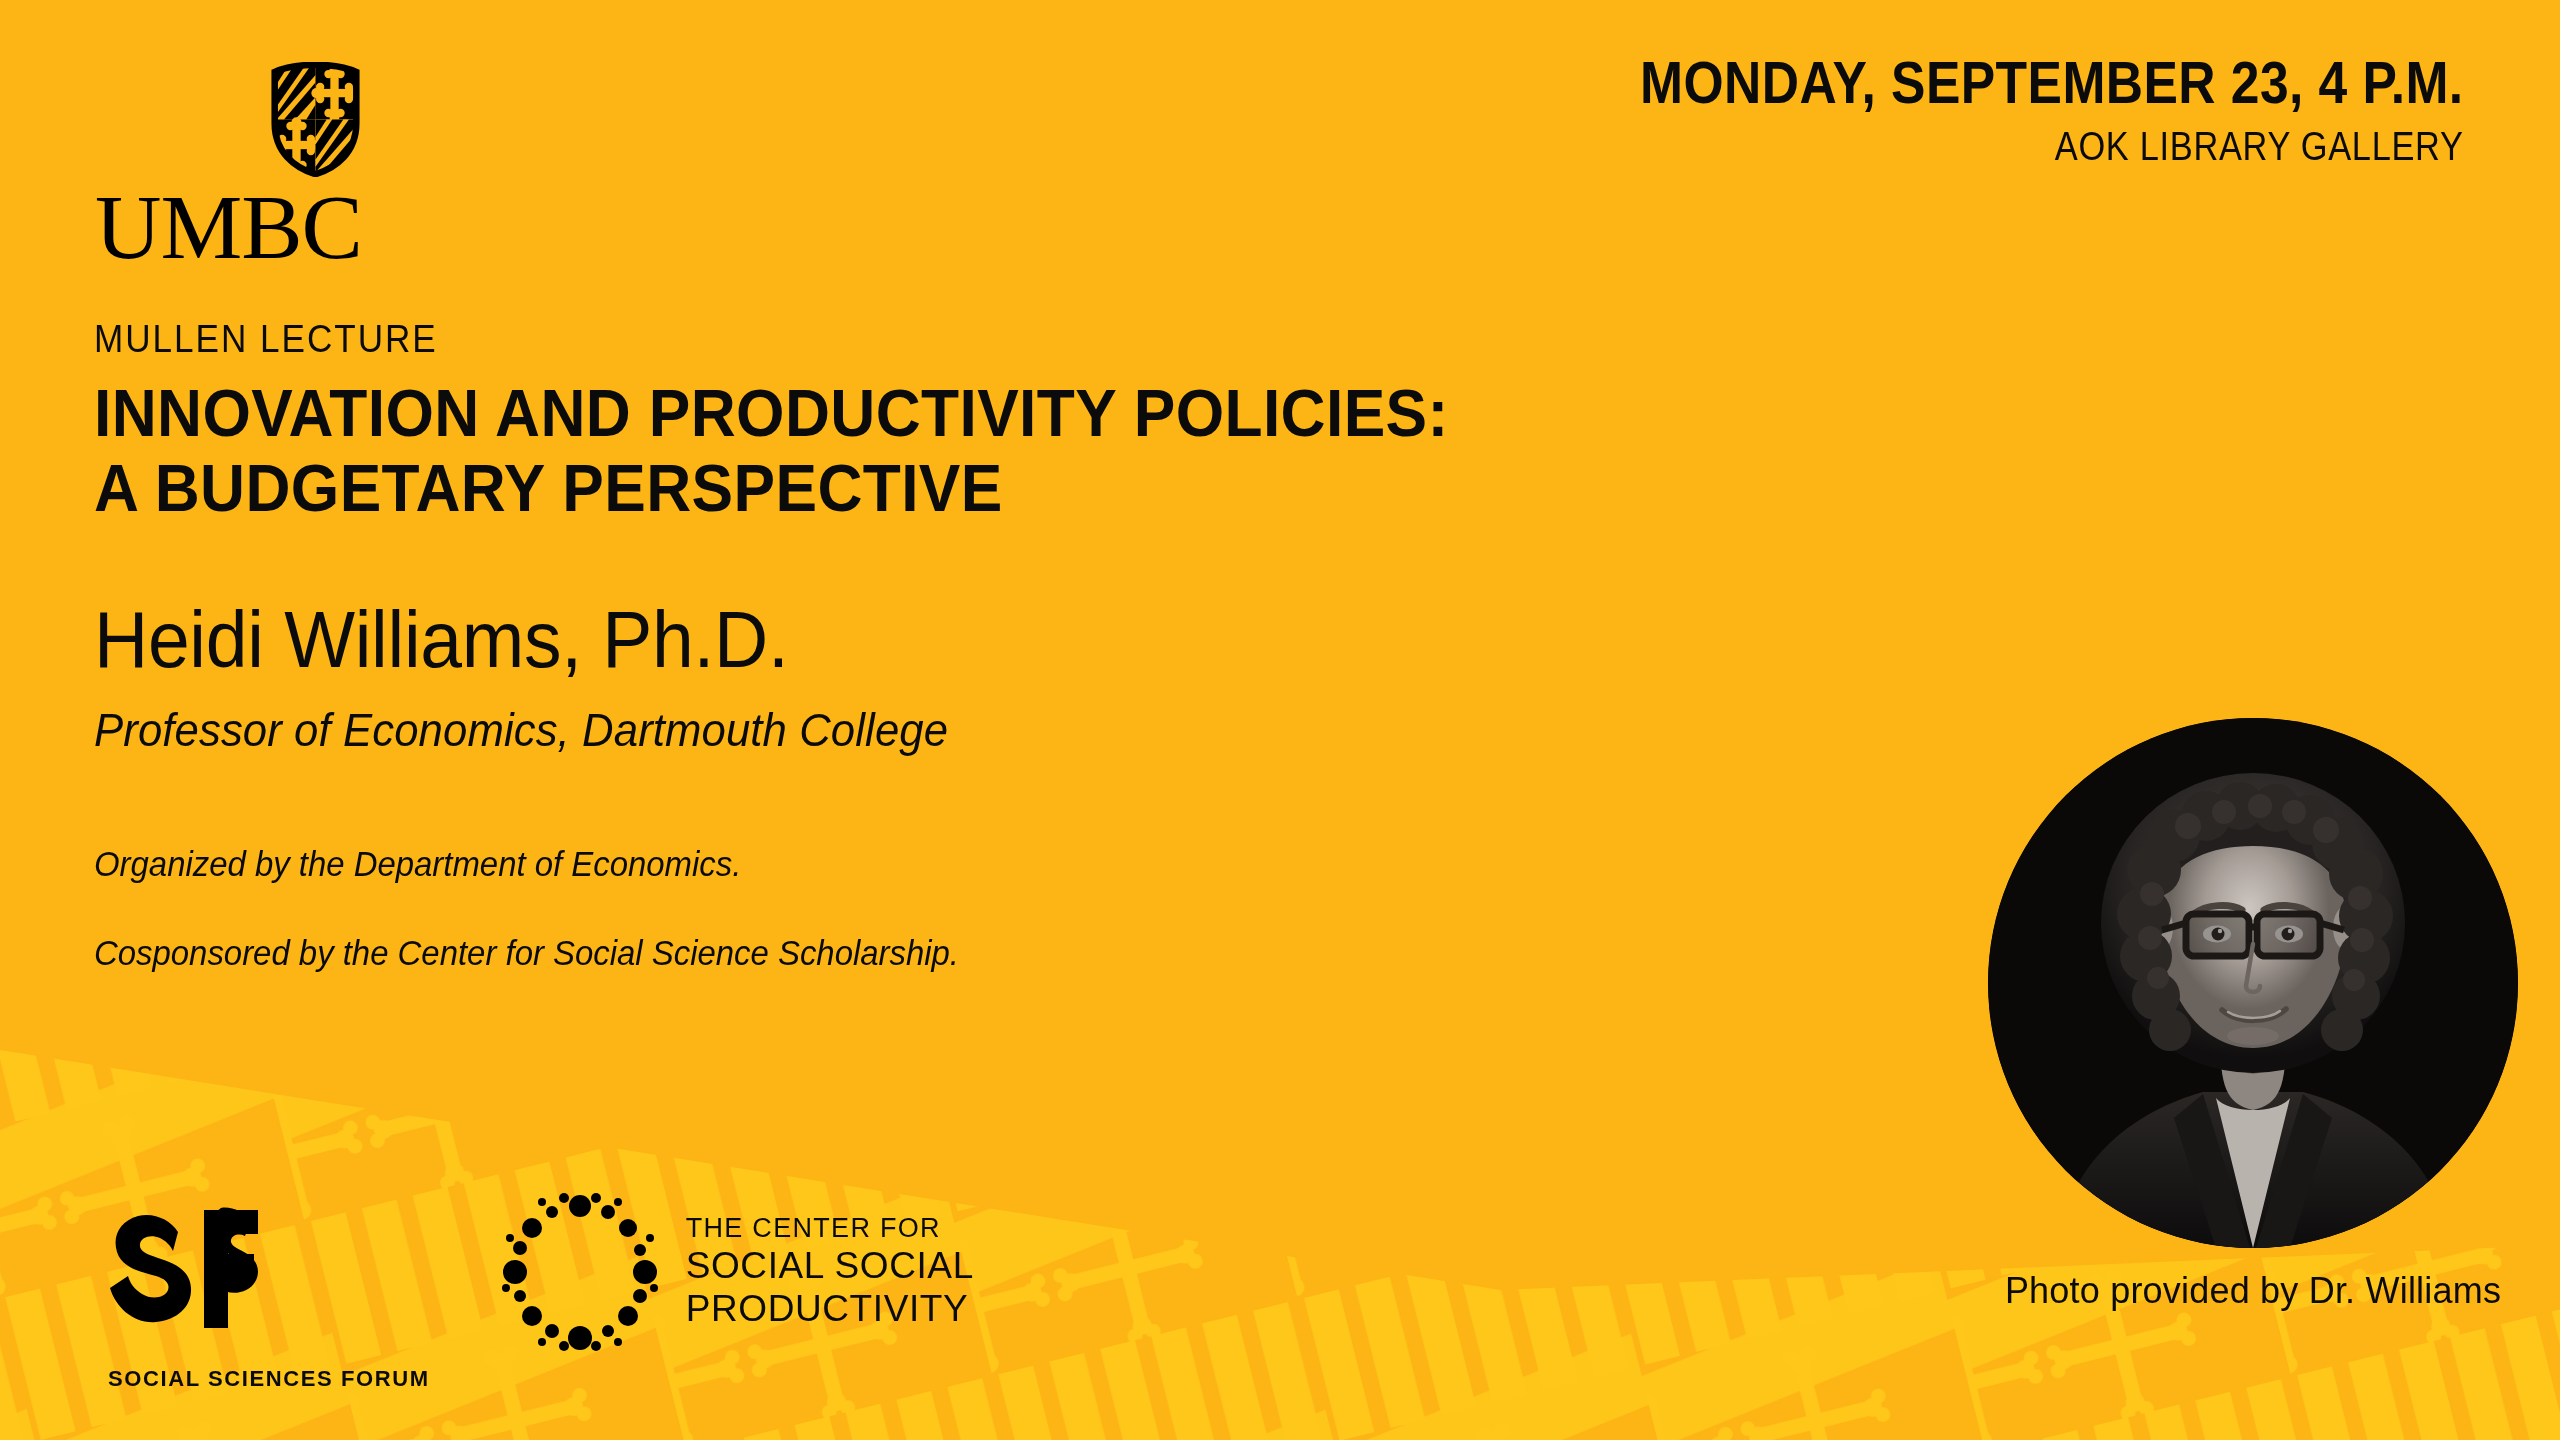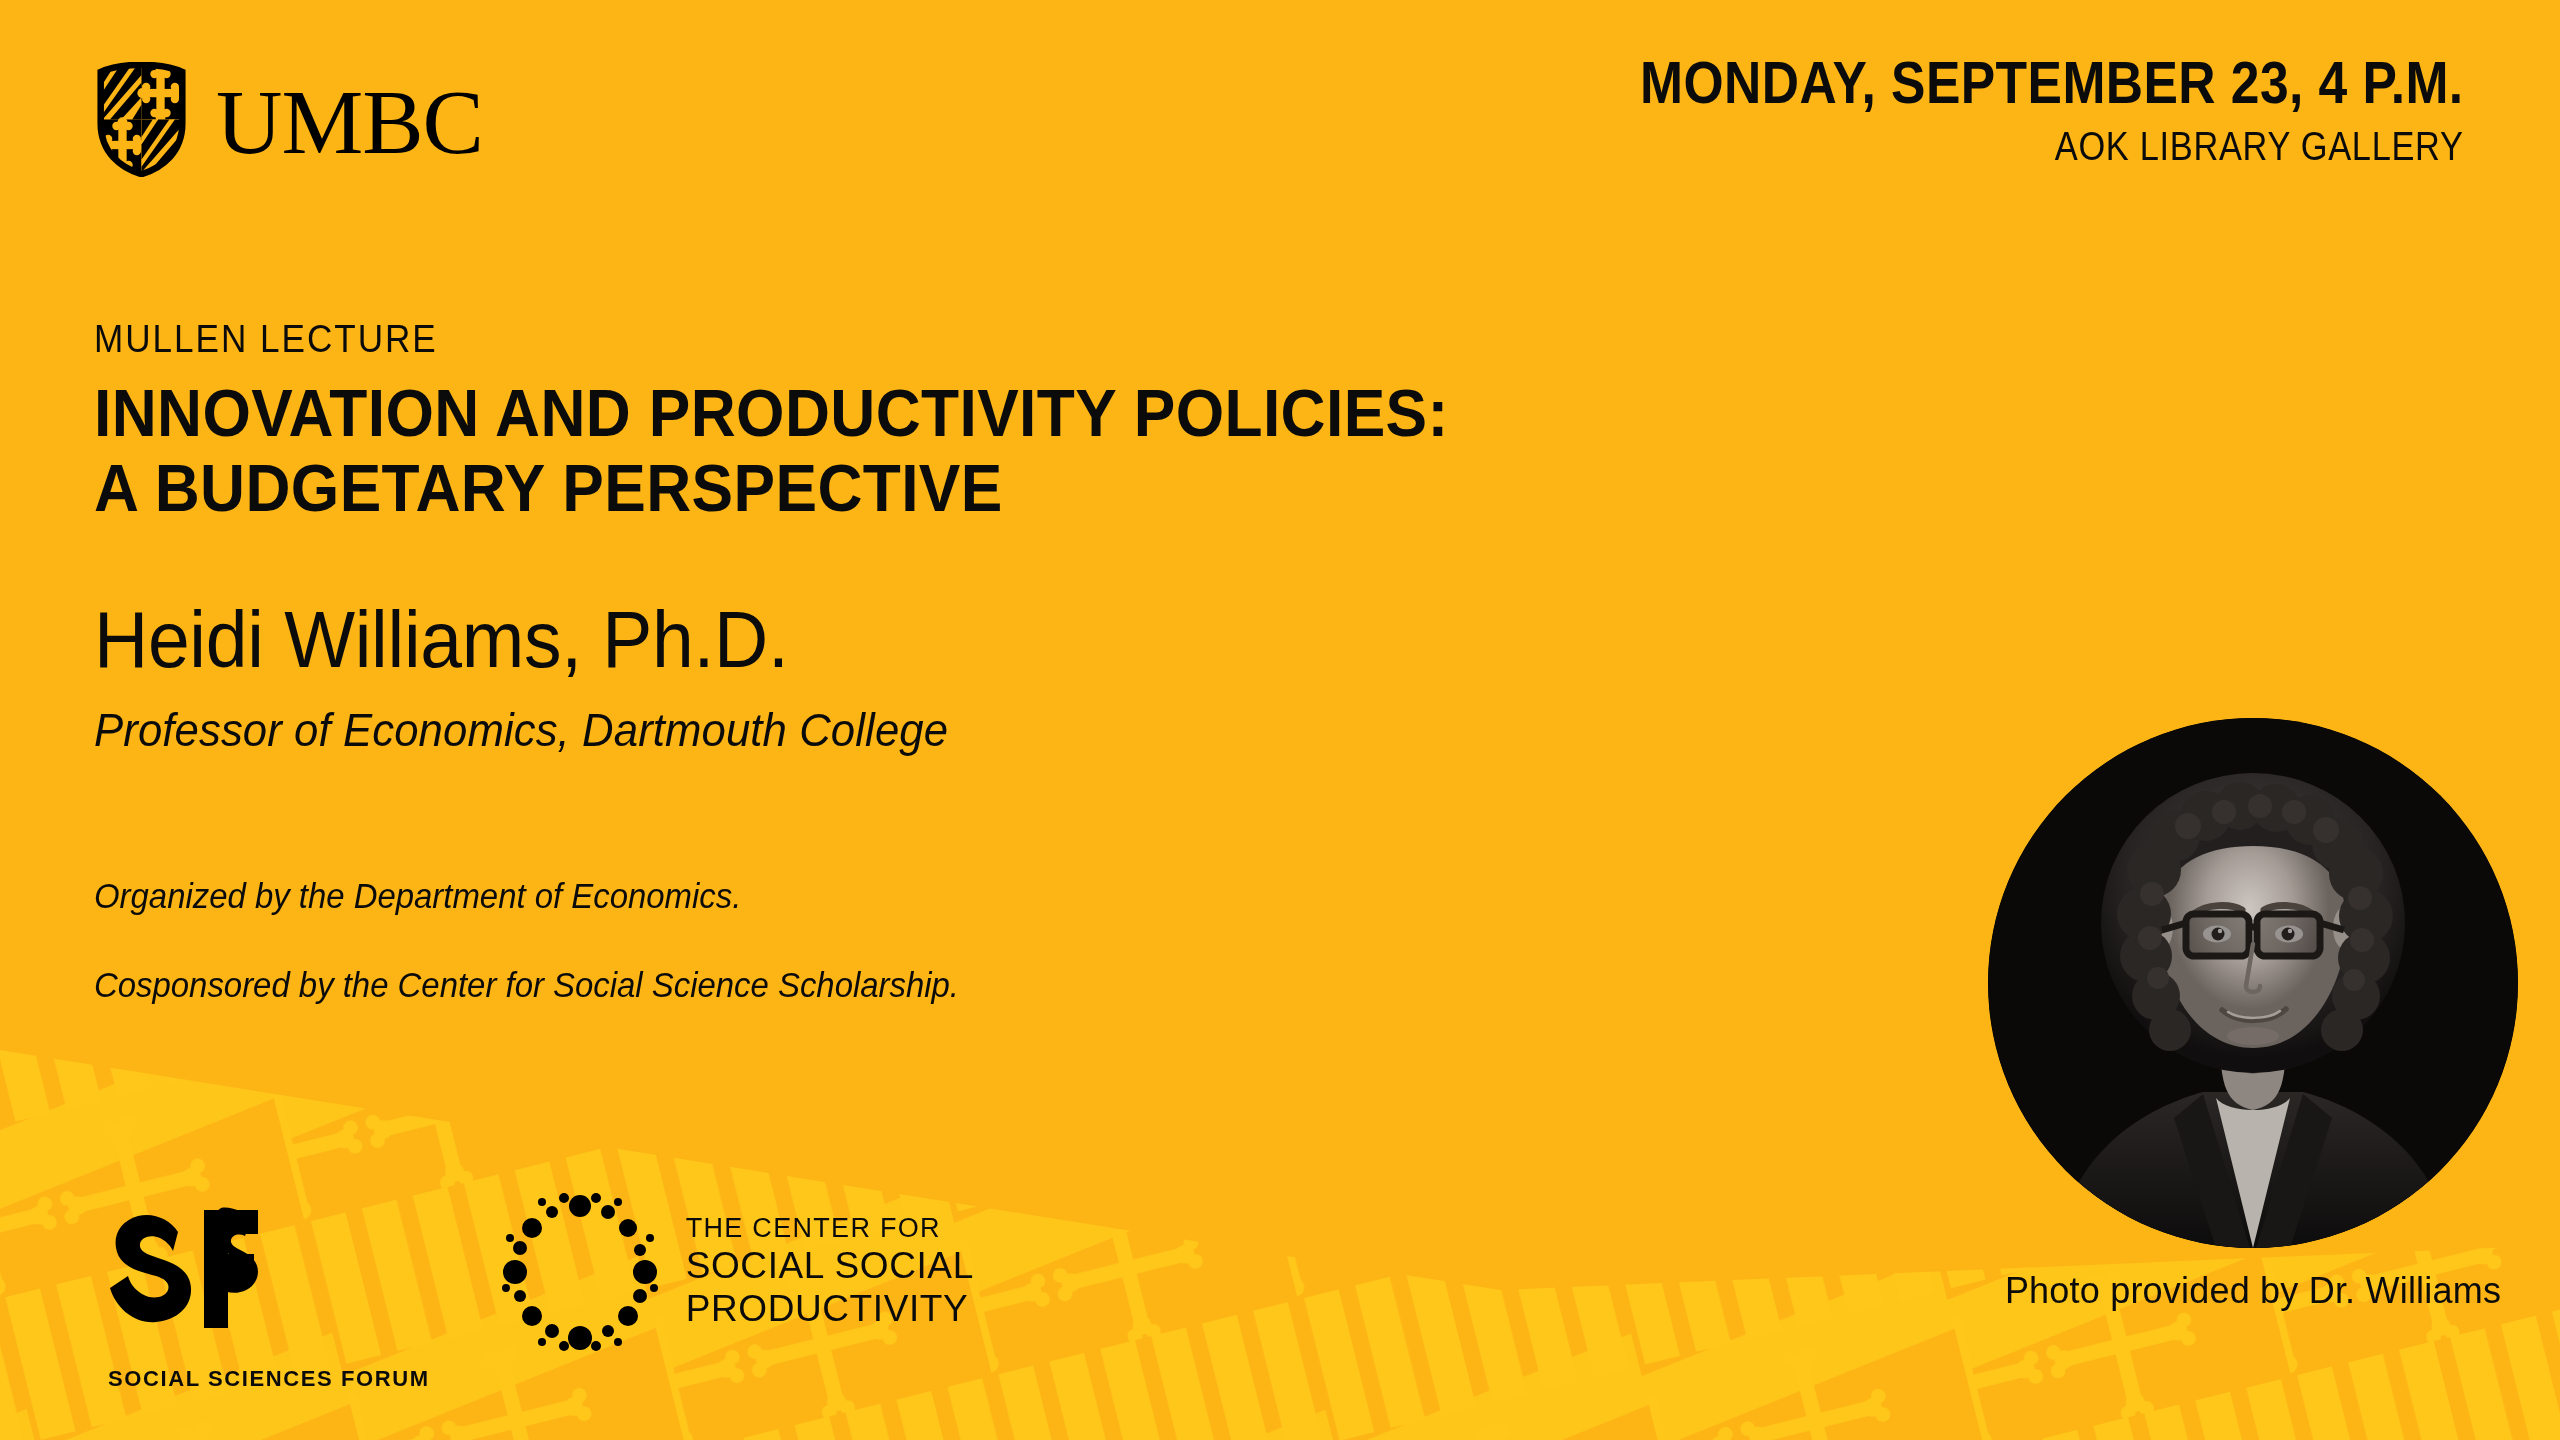--- a/index.html
+++ b/index.html
@@ -17,22 +17,23 @@
     position:absolute;
     left:0; top:0; width:2560px; height:1440px;
     pointer-events:none;
     z-index:0;
   }
 
   
   .umbc-logo{
     position:absolute;
     left:95px; top:62px;
-    display:flex; align-items:center; gap:28px;
+    display:flex; align-items:flex-end; gap:8px;
     z-index:3;
+    flex-direction:column;
   }
   .umbc-shield{ width:93px; height:115px; display:block; }
   .umbc-word{
     font-family:"Liberation Serif", serif;
     font-size:92px;
     line-height:0.86;
     letter-spacing:-1px;
     color:#000;
     font-weight:400;
     position:relative;
@@ -108,21 +109,21 @@
     font-style:italic;
     font-weight:400;
     letter-spacing:0.1px;
     line-height:1.2;
     margin-top:20px;
     transform:scaleX(0.93);
     transform-origin:left center;
     white-space:nowrap;
   }
 
-  .sponsors{ margin-top:116px; }
+  .sponsors{ margin-top:84px; }
   .sponsor-line{
     font-size:35px;
     font-style:italic;
     font-weight:400;
     line-height:1.25;
     transform:scaleX(0.94);
     transform-origin:left center;
     white-space:nowrap;
   }
   .sponsor-line + .sponsor-line{ margin-top:45px; }

